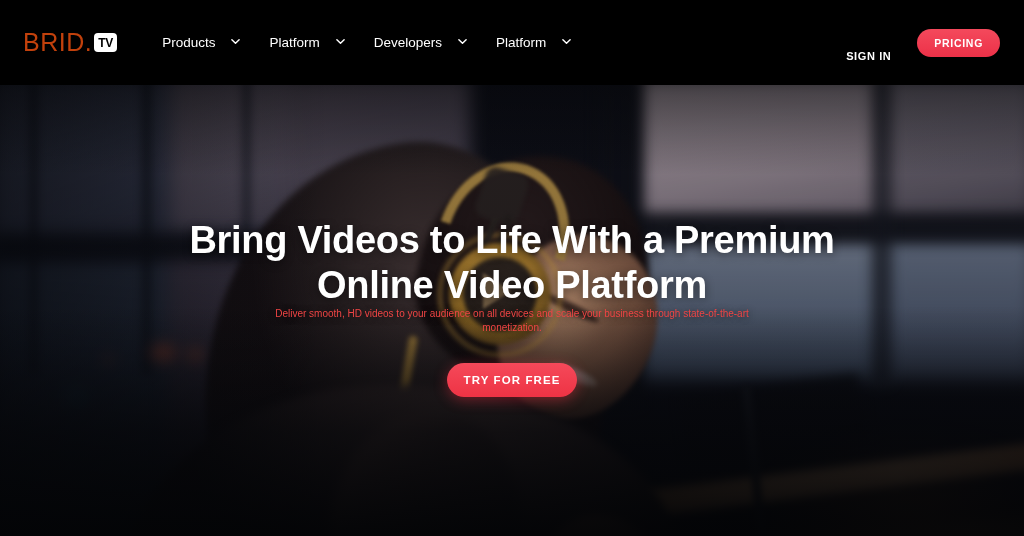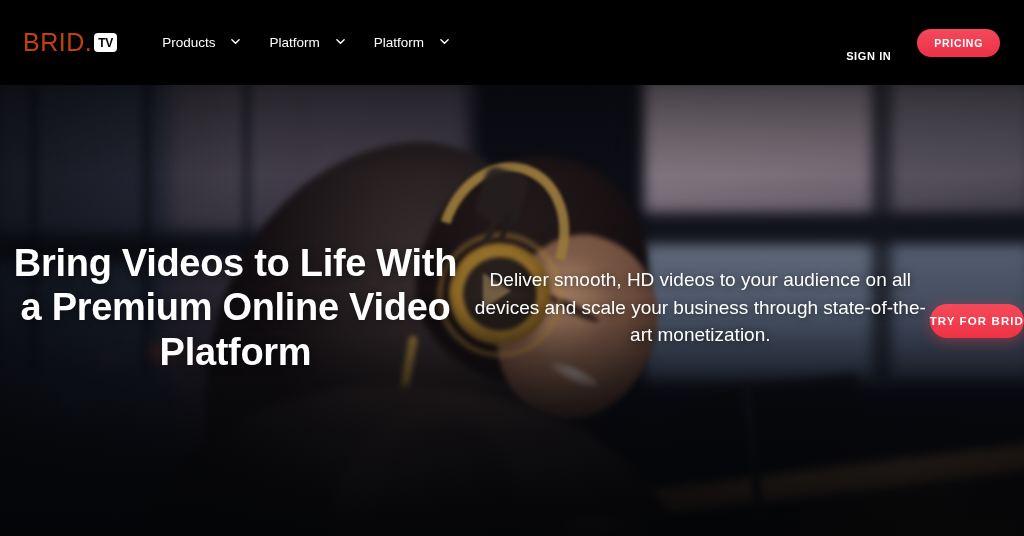--- a/index.html
+++ b/index.html
@@ -351,42 +351,42 @@
   .tint {
     inset:0;
     background:linear-gradient(180deg, rgba(20,18,30,.18) 0%, rgba(10,10,18,.30) 60%, rgba(4,4,8,.52) 100%);
   }
 
   
   .hero-content {
     position:absolute;
     left:0; top:0;
     width:1024px; height:451px;
-    display:flex; flex-direction:row;
+    display:flex; flex-direction:column;
     align-items:center; justify-content:center;
     z-index:20;
     padding-bottom:6px;
   }
   .hero-title {
     font-family:"Liberation Sans", sans-serif;
     font-size:38px;
     font-weight:700;
     color:#ffffff;
     text-align:center;
     line-height:1.17;
     letter-spacing:-0.3px;
     max-width:700px;
     text-shadow:0 2px 10px rgba(0,0,0,.45);
   }
   .hero-sub {
     margin-top:0;
     font-family:"Liberation Sans", sans-serif;
-    font-size:19px;
+    font-size:10px;
     font-weight:400;
-    color:#ffffff;
+    color:#ef4444;
     text-align:center;
     line-height:1.45;
     max-width:520px;
     text-shadow:0 1px 7px rgba(0,0,0,.55);
   }
   .cta-btn {
     margin-top:27px;
     display:inline-flex; align-items:center; justify-content:center;
     width:130px; height:34px;
     border:none; border-radius:17px;
@@ -426,20 +426,28 @@
 
       <div class="nav-item">
         <span>Platform</span>
         <span class="chev">
           <svg viewBox="0 0 10 10">
               <path d="M1 3 L5 7 L9 3" fill="none" stroke="#ffffff" stroke-width="1.6" stroke-linecap="round" stroke-linejoin="round"></path>
             </svg>
         </span>
       </div>
 
+      <div class="nav-item">
+        <span>Developers</span>
+        <span class="chev">
+          <svg viewBox="0 0 10 10">
+              <path d="M1 3 L5 7 L9 3" fill="none" stroke="#ffffff" stroke-width="1.6" stroke-linecap="round" stroke-linejoin="round"></path>
+            </svg>
+        </span>
+      </div>
 
       <div class="nav-item">
         <span>Platform</span>
         <span class="chev">
           <svg viewBox="0 0 10 10">
               <path d="M1 3 L5 7 L9 3" fill="none" stroke="#ffffff" stroke-width="1.6" stroke-linecap="round" stroke-linejoin="round"></path>
             </svg>
         </span>
       </div>
 
@@ -507,18 +515,18 @@
 
       <div class="tint"></div>
       <div class="vig-left"></div>
       <div class="vig-top"></div>
       <div class="vig-bottom"></div>
     </div>
 
     <div class="hero-content">
       <h1 class="hero-title">Bring Videos to Life With a Premium Online Video Platform</h1>
       <p class="hero-sub">Deliver smooth, HD videos to your audience on all devices and scale your business through state-of-the-art monetization.</p>
-      <button class="cta-btn">TRY FOR BRID</button>
+      <button class="cta-btn">TRY FOR FREE</button>
     </div>
 
   </section>
 
 </div>
 
 </body></html>

